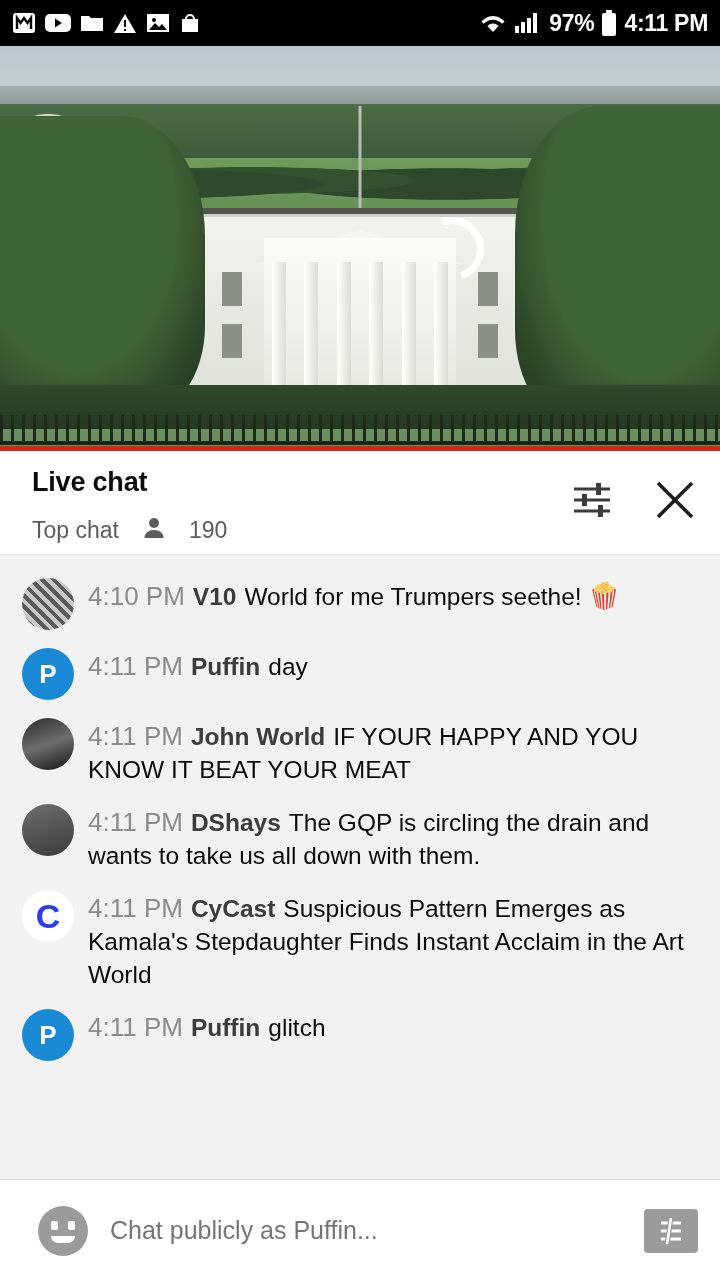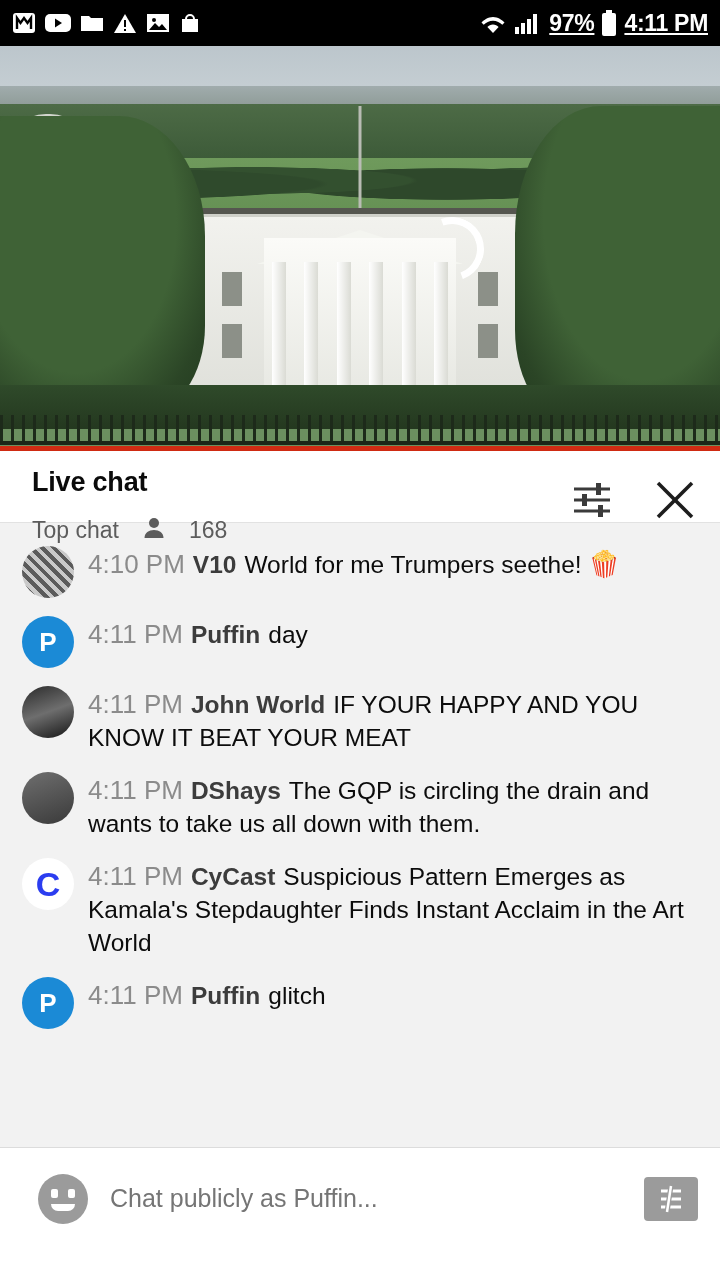--- a/index.html
+++ b/index.html
@@ -17,23 +17,22 @@
     color: #ffffff;
     display: flex;
     align-items: center;
     padding: 0 12px;
     position: relative;
   }
   .status-left { display: flex; align-items: center; gap: 9px; }
   .status-right {
     margin-left: auto;
     display: flex;
-    align-items: center;
+    align-items: flex-start;
     gap: 7px;
-    text-decoration: underline;
   }
   .sicon { display: inline-flex; align-items: center; justify-content: center; }
   .battery-pct {
     font-size: 23px; font-weight: bold; letter-spacing: -0.3px;
   }
   .clock { font-size: 23px; font-weight: bold; letter-spacing: -0.3px; }
 
   
   .video {
     position: relative;
@@ -145,21 +144,21 @@
     border-radius: 50%;
     transform: rotate(25deg);
   }
   .progress-bar {
     position: absolute; left: 0; bottom: 0; width: 100%; height: 5px;
     background: #cf2a12;
   }
 
   
   .chat-header {
-    height: 72px;
+    height: 104px;
     background: #ffffff;
     padding: 16px 22px 0 32px;
     display: flex;
     align-items: flex-start;
     border-bottom: 1px solid #e2e2e2;
   }
   .chat-title-wrap { flex: 1; }
   .chat-title {
     font-size: 27px; font-weight: bold; color: #0b0b0b;
     letter-spacing: -0.2px;
@@ -361,21 +360,21 @@
   <div class="chat-title-wrap">
     <div class="chat-title">Live chat</div>
     <div class="chat-sub">
       <span class="chat-sub-label">Top chat</span>
       <span>
         <svg width="22" height="24" viewBox="0 0 22 24">
             <circle cx="11" cy="7" r="5" fill="#5c5c5c"></circle>
             <path d="M1.5 22c0-5.2 4.3-8 9.5-8s9.5 2.8 9.5 8z" fill="#5c5c5c"></path>
           </svg>
       </span>
-      <span class="viewer-count">168</span>
+      <span class="viewer-count">190</span>
     </div>
   </div>
   <div class="header-actions">
     <span>
       <svg width="44" height="42" viewBox="0 0 44 42">
         <line x1="4" y1="10" x2="40" y2="10" stroke="#3b3b3b" stroke-width="3"></line>
         <line x1="4" y1="21" x2="40" y2="21" stroke="#3b3b3b" stroke-width="3"></line>
         <line x1="4" y1="32" x2="40" y2="32" stroke="#3b3b3b" stroke-width="3"></line>
         <rect x="26" y="4" width="5" height="12" fill="#3b3b3b"></rect>
         <rect x="12" y="15" width="5" height="12" fill="#3b3b3b"></rect>

